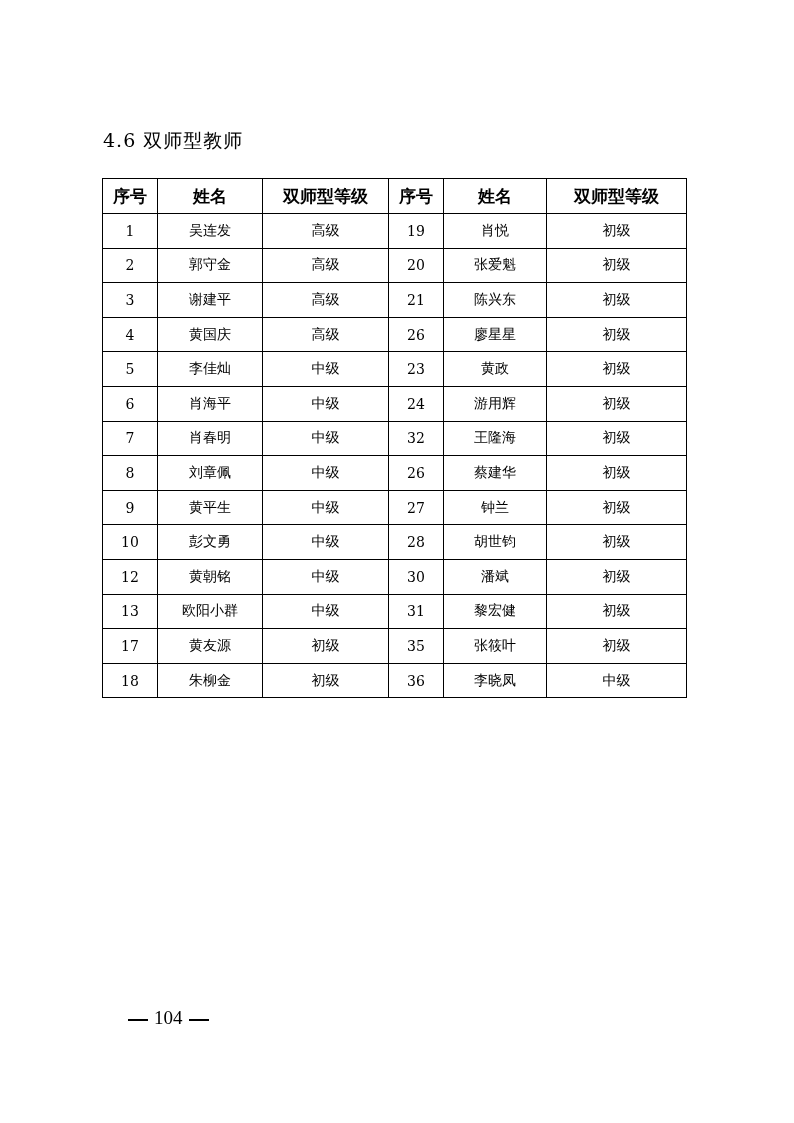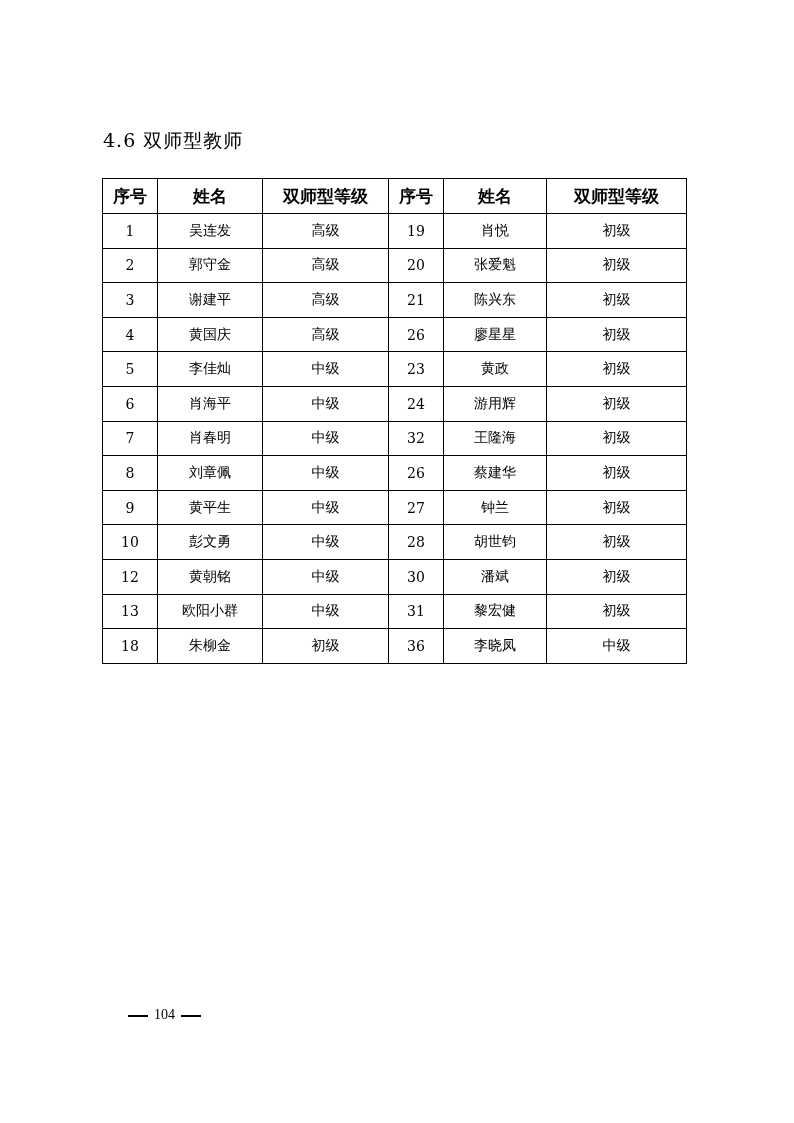--- a/index.html
+++ b/index.html
@@ -8,21 +8,21 @@
   .section-title { position: absolute; left: 103px; top: 128px; font-size: 19px;
                    font-weight: normal; letter-spacing: 1px; }
   table.teachers { position: absolute; left: 102px; top: 178px; border-collapse: collapse;
                    table-layout: fixed; width: 540px; }
   table.teachers th, table.teachers td { border: 1px solid #000; text-align: center;
                    padding: 0; }
   table.teachers th { height: 34px; font-size: 17px; font-weight: bold; }
   table.teachers td { height: 33.6px; font-size: 14px; }
   .c1 { width: 55px; } .c2 { width: 105px; } .c3 { width: 126px; }
   .c4 { width: 55px; } .c5 { width: 103px; } .c6 { width: 140px; }
-  .page-footer { position: absolute; left: 122px; top: 1007px; font-size: 14px;
+  .page-footer { position: absolute; left: 122px; top: 1007px; font-size: 19px;
                  font-family: "Liberation Serif", serif; }
   .page-footer .dash { display: inline-block; width: 20px; height: 2px; background: #000;
                        vertical-align: middle; margin: 0 6px; }
 </style>
 </head>
 <body>
 
 <div class="section-title">4.6 双师型教师</div>
 
 <table class="teachers">
@@ -135,20 +135,28 @@
       </tr>
       <tr>
         <td>13</td>
         <td>欧阳小群</td>
         <td>中级</td>
         <td>31</td>
         <td>黎宏健</td>
         <td>初级</td>
       </tr>
       <tr>
+        <td>17</td>
+        <td>黄友源</td>
+        <td>初级</td>
+        <td>35</td>
+        <td>张筱叶</td>
+        <td>初级</td>
+      </tr>
+      <tr>
         <td>18</td>
         <td>朱柳金</td>
         <td>初级</td>
         <td>36</td>
         <td>李晓凤</td>
         <td>中级</td>
       </tr>
     </tbody>
 </table>
 

